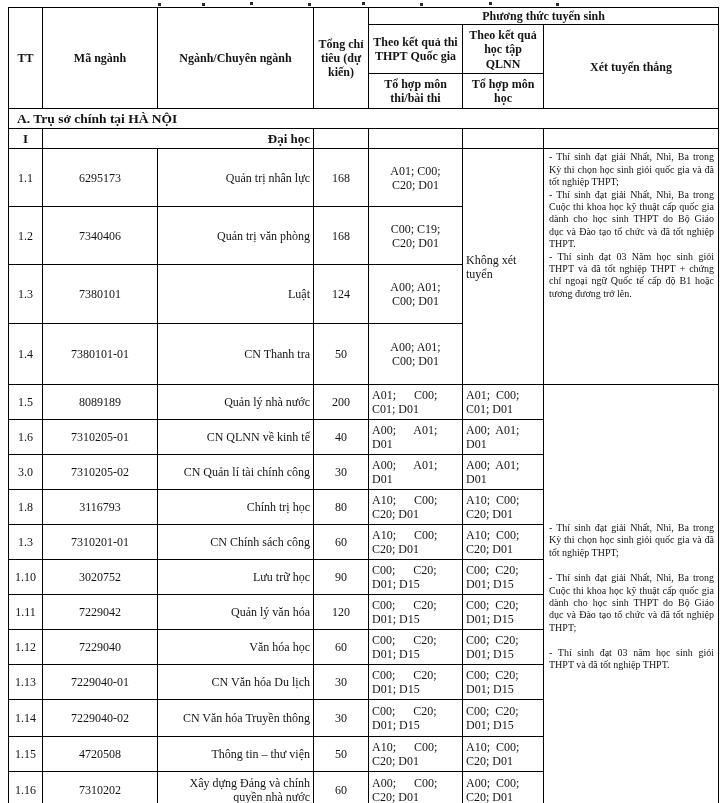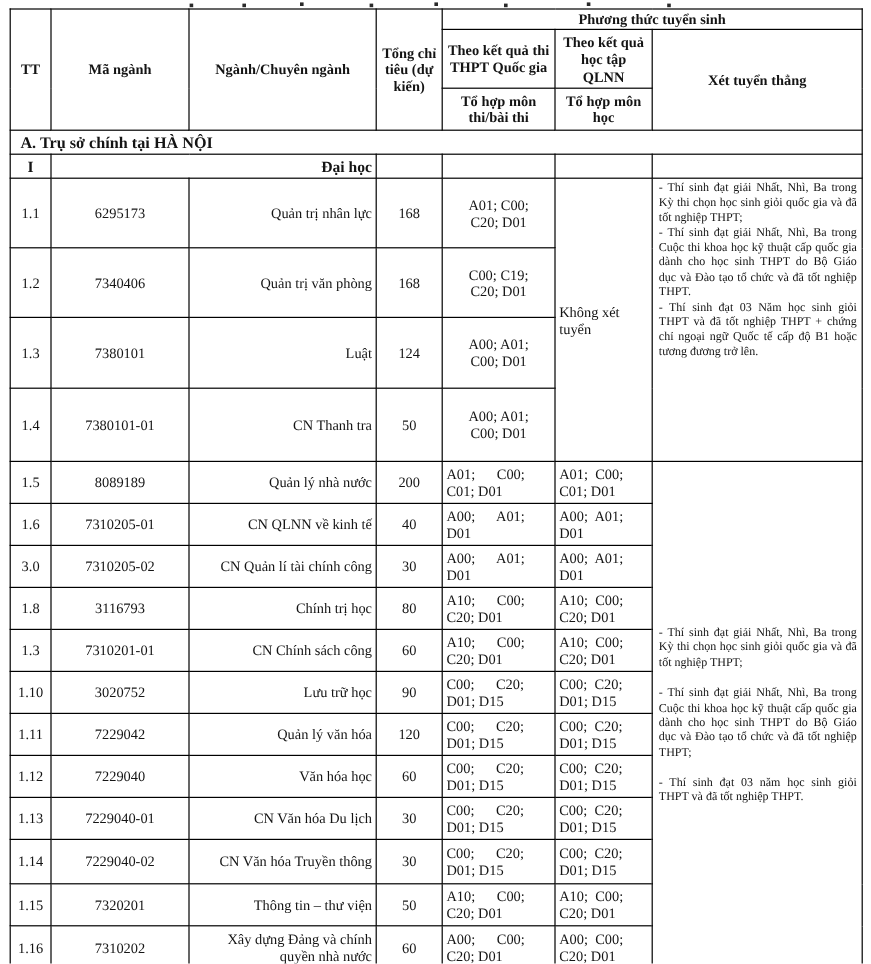--- a/index.html
+++ b/index.html
@@ -223,21 +223,21 @@
         <td class="c">7229040-02</td>
         <td class="l it">CN Văn hóa Truyền thông</td>
         <td class="c">30</td>
         <td class="combo combo-left">C00;      C20;
 D01; D15</td>
         <td class="combo combo-left">C00;  C20;
 D01; D15</td>
       </tr>
       <tr style="height:35px">
         <td class="c">1.15</td>
-        <td class="c">7320201</td>
+        <td class="c">4720508</td>
         <td class="l">Thông tin – thư viện</td>
         <td class="c">50</td>
         <td class="combo combo-left">A10;      C00;
 C20; D01</td>
         <td class="combo combo-left">A10;  C00;
 C20; D01</td>
       </tr>
       <tr style="height:37px">
         <td class="c">1.16</td>
         <td class="c">7310202</td>

